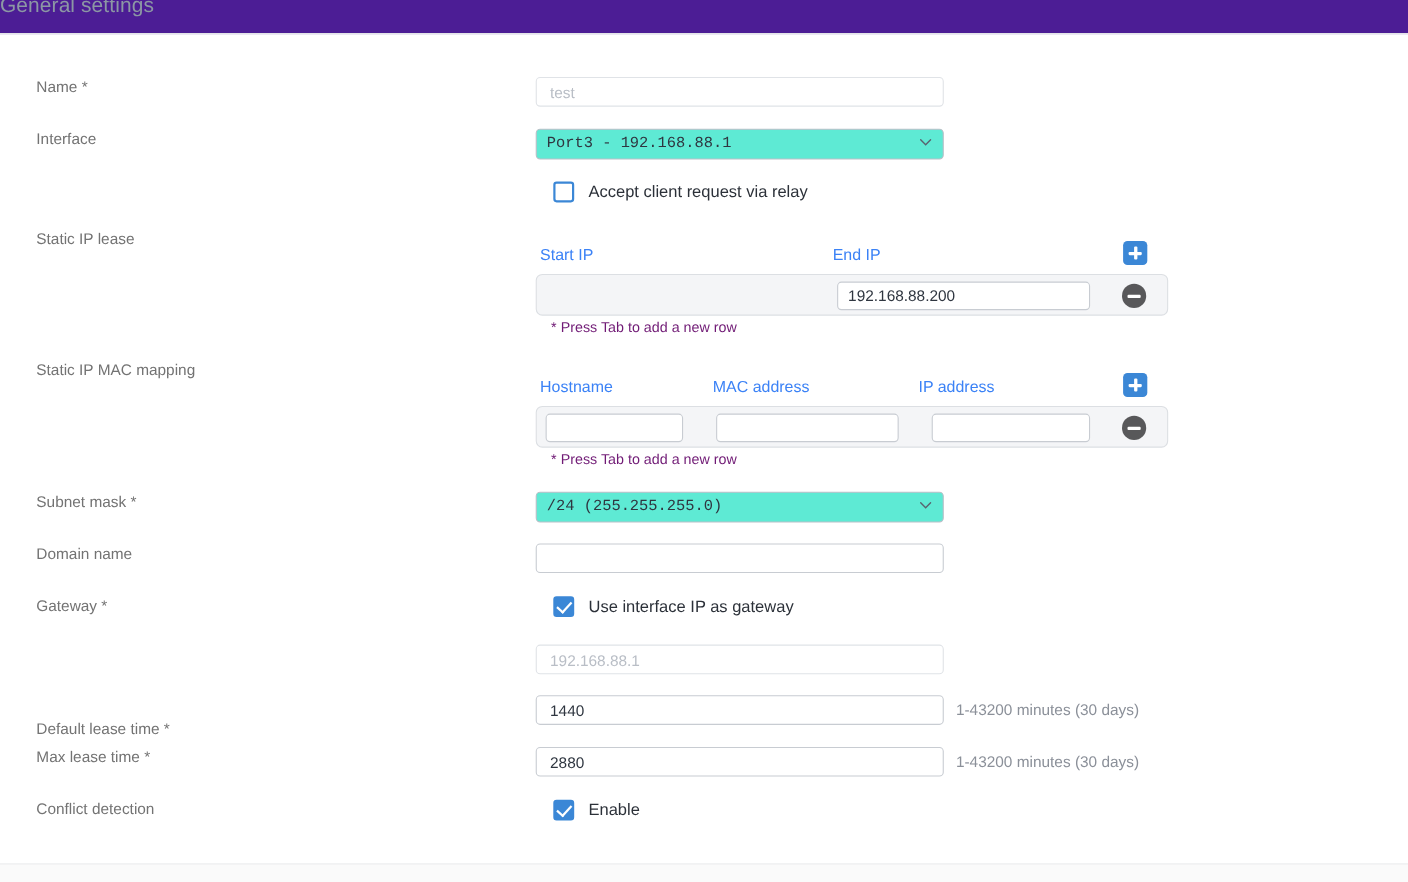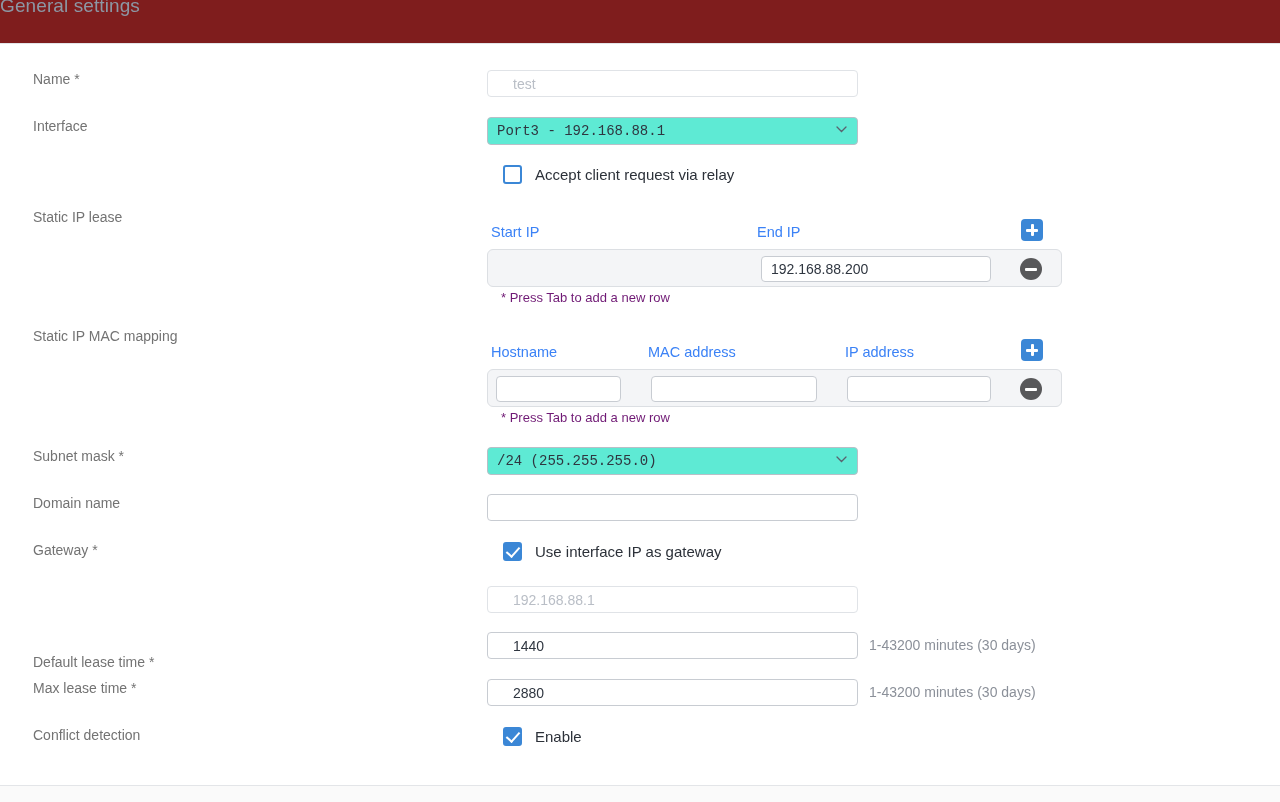--- a/index.html
+++ b/index.html
@@ -7,22 +7,22 @@
     margin: 0; padding: 0;
     width: 1280px; height: 802px;
     background: #ffffff;
     font-family: "Liberation Sans", sans-serif;
     overflow: hidden;
   }
   #app { position: relative; width: 1280px; height: 802px; background: #fff; }
 
   
   .panel-header {
-    position: absolute; left: 0; top: 0; width: 1280px; height: 44px;
-    background: #7f1d1d;
+    position: absolute; left: 0; top: 0; width: 1280px; height: 31px;
+    background: #4c1d95;
     border-bottom: 1px solid #e3e5e8;
   }
   .panel-header .title {
     position: absolute; left: 0px; top: -7px;
     font-size: 19px; color: #8c97a4; letter-spacing: .1px;
     line-height: 26px; white-space: nowrap;
   }
 
   
   .form { position: absolute; left: 0; top: 31px; width: 1280px; }
@@ -32,21 +32,21 @@
     font-size: 14px; color: #737373; white-space: nowrap;
     line-height: 18px;
   }
   .ctl { position: absolute; left: 487px; }
 
   
   .tf {
     width: 371px; height: 27px;
     border: 1px solid #c8ccd2; border-radius: 4px;
     background: #fff; font-family: "Liberation Sans", sans-serif;
-    font-size: 14px; color: #2f3640; padding: 0 25px; outline: none;
+    font-size: 14px; color: #2f3640; padding: 0 12px; outline: none;
   }
   .tf::placeholder { color: #b4b9c0; }
   .tf.disabled { border-color: #e0e3e7; color: #b4b9c0; background: #fff; }
   .tf.disabled::placeholder { color: #b9bec6; }
 
   select.sel {
     width: 371px; height: 28px;
     border: 1px solid #b9bfc7; border-radius: 4px;
     background: #5eead4; font-family: Liberation Mono, monospace;
     font-size: 14px; color: #2f3640; padding: 0 26px 0 9px;
@@ -186,21 +186,21 @@
       </div>
     </div>
 
     <div class="row">
       <div class="lbl" style="top:296px">Static IP MAC mapping</div>
       <div class="ctl" style="top:312px; width:575px">
         <div class="tbl">
           <div class="thead">
             <div class="th" style="left:4px">Hostname</div>
             <div class="th" style="left:161px">MAC address</div>
-            <div class="th" style="left:358px">IP address</div>
+            <div class="th" style="left:348px">IP address</div>
             <button class="addbtn" style="left:534px"></button>
           </div>
           <div class="trow" style="width:575px">
             <input class="cell" style="left: 8px; width: 125px;" value="">
             <input class="cell" style="left: 163px; width: 166px;" value="">
             <input class="cell" style="left: 359px; width: 144px;" value="">
             <button class="delbtn" style="left:532px"></button>
           </div>
           <div class="hintrow">* Press Tab to add a new row</div>
         </div>

